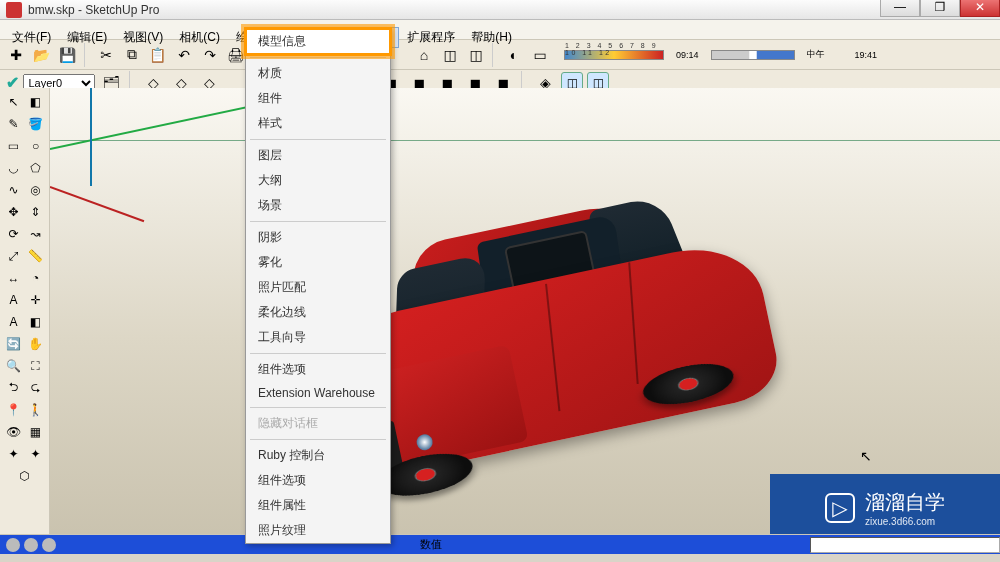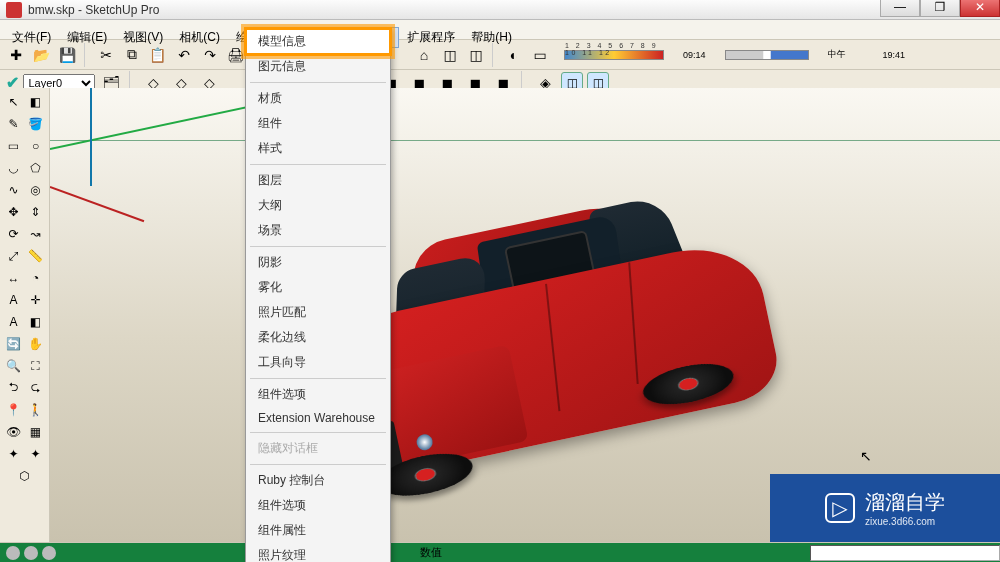--- a/index.html
+++ b/index.html
@@ -41,28 +41,28 @@
   .tb { width:20px; height:20px; display:flex; align-items:center; justify-content:center; font-size:12px; border:1px solid transparent; }
 
   
   .dropdown { position:absolute; left:245px; top:28px; width:146px; background:#f4f4f4; border:1px solid #999; box-shadow:2px 2px 6px rgba(0,0,0,.3); font-size:12px; z-index:20; }
   .dropdown .ditem { padding:4px 12px; color:#333; cursor:default; }
   .dropdown .ditem.highlight { background:#fff; outline:3px solid #f90; outline-offset:-1px; box-shadow:0 0 0 5px rgba(255,153,0,.6); position:relative; z-index:1; }
   .dropdown .ditem.disabled { color:#aaa;font-family:Liberation Mono, monospace; }
   .dropdown .dsep { height:1px; background:#ccc; margin:3px 4px; }
 
   
-  .statusbar { position:absolute; left:0; right:0; bottom:0; height:20px; background:#15803d; border-top:1px solid #ccc7b8; display:flex; align-items:center; font-size:11px; }
+  .statusbar { position:absolute; left:0; right:0; bottom:8px; height:20px; background:#1d4ed8; border-top:1px solid #ccc7b8; display:flex; align-items:center; font-size:11px; }
   .statusbar .sicons { display:flex; gap:4px; padding-left:6px; }
   .statusbar .sicon { width:14px; height:14px; border-radius:50%; background:#bbb; }
   .statusbar .measure { margin-left:auto; width:190px; height:16px; border:1px inset #aaa; background:#fff; font-size:11px; padding-left:4px; display:flex; align-items:center; }
   .statusbar .mlabel { margin-left:auto; margin-right:4px; }
 
   
-  .timectl { display:flex; align-items:center; gap:19px; font-size:9px; margin-left:10px; }
+  .timectl { display:flex; align-items:center; gap:12px; font-size:9px; margin-left:10px; }
   .gradbar { width:100px; height:10px; background:linear-gradient(90deg,#48c,#fc3,#c22); border:1px solid #888; position:relative; }
   .gradnums { position:absolute; top:-9px; left:0; right:0; font-size:7px; color:#333; letter-spacing:2.5px; }
   .timebar { width:84px; height:10px; background:linear-gradient(90deg,#ccc 45%, #fff 46%, #fff 54%, #47c 55%); border:1px solid #888; position:relative; }
 
   
   .car { position:absolute; left:260px; top:70px; width:500px; height:380px; transform:rotate(-12deg); }
   .carbody { position:absolute; left:40px; top:120px; width:420px; height:160px; background:linear-gradient(160deg,#d62020,#a01414); border-radius:60px 80px 50px 40px / 40px 60px 40px 30px; box-shadow:0 6px 14px rgba(0,0,0,.35); }
   .carroof { position:absolute; left:120px; top:60px; width:260px; height:120px; background:linear-gradient(145deg,#c81d1d,#8e1010); border-radius:40px 80px 30px 30px; }
   .windshield { position:absolute; left:95px; top:82px; width:90px; height:96px; background:linear-gradient(#1f2a33,#122028); border-radius:16px 26px 6px 6px; transform:skewX(-14deg); }
   .rearglass { position:absolute; left:310px; top:62px; width:76px; height:72px; background:linear-gradient(#1f2a33,#122028); border-radius:12px 30px 10px 6px; transform:skewX(10deg); }
@@ -260,21 +260,20 @@
     <div class="badge"></div>
     <div class="wheel wf"></div>
     <div class="wheel wr"></div>
   </div>
 
   <div class="mcursor">↖</div>
 </div>
 
 <div class="dropdown">
   <div class="ditem highlight">模型信息</div>
-  <div class="ditem">图元信息</div>
   <div class="dsep"></div>
   <div class="ditem">材质</div>
   <div class="ditem">组件</div>
   <div class="ditem">样式</div>
   <div class="dsep"></div>
   <div class="ditem">图层</div>
   <div class="ditem">大纲</div>
   <div class="ditem">场景</div>
   <div class="dsep"></div>
   <div class="ditem">阴影</div>

